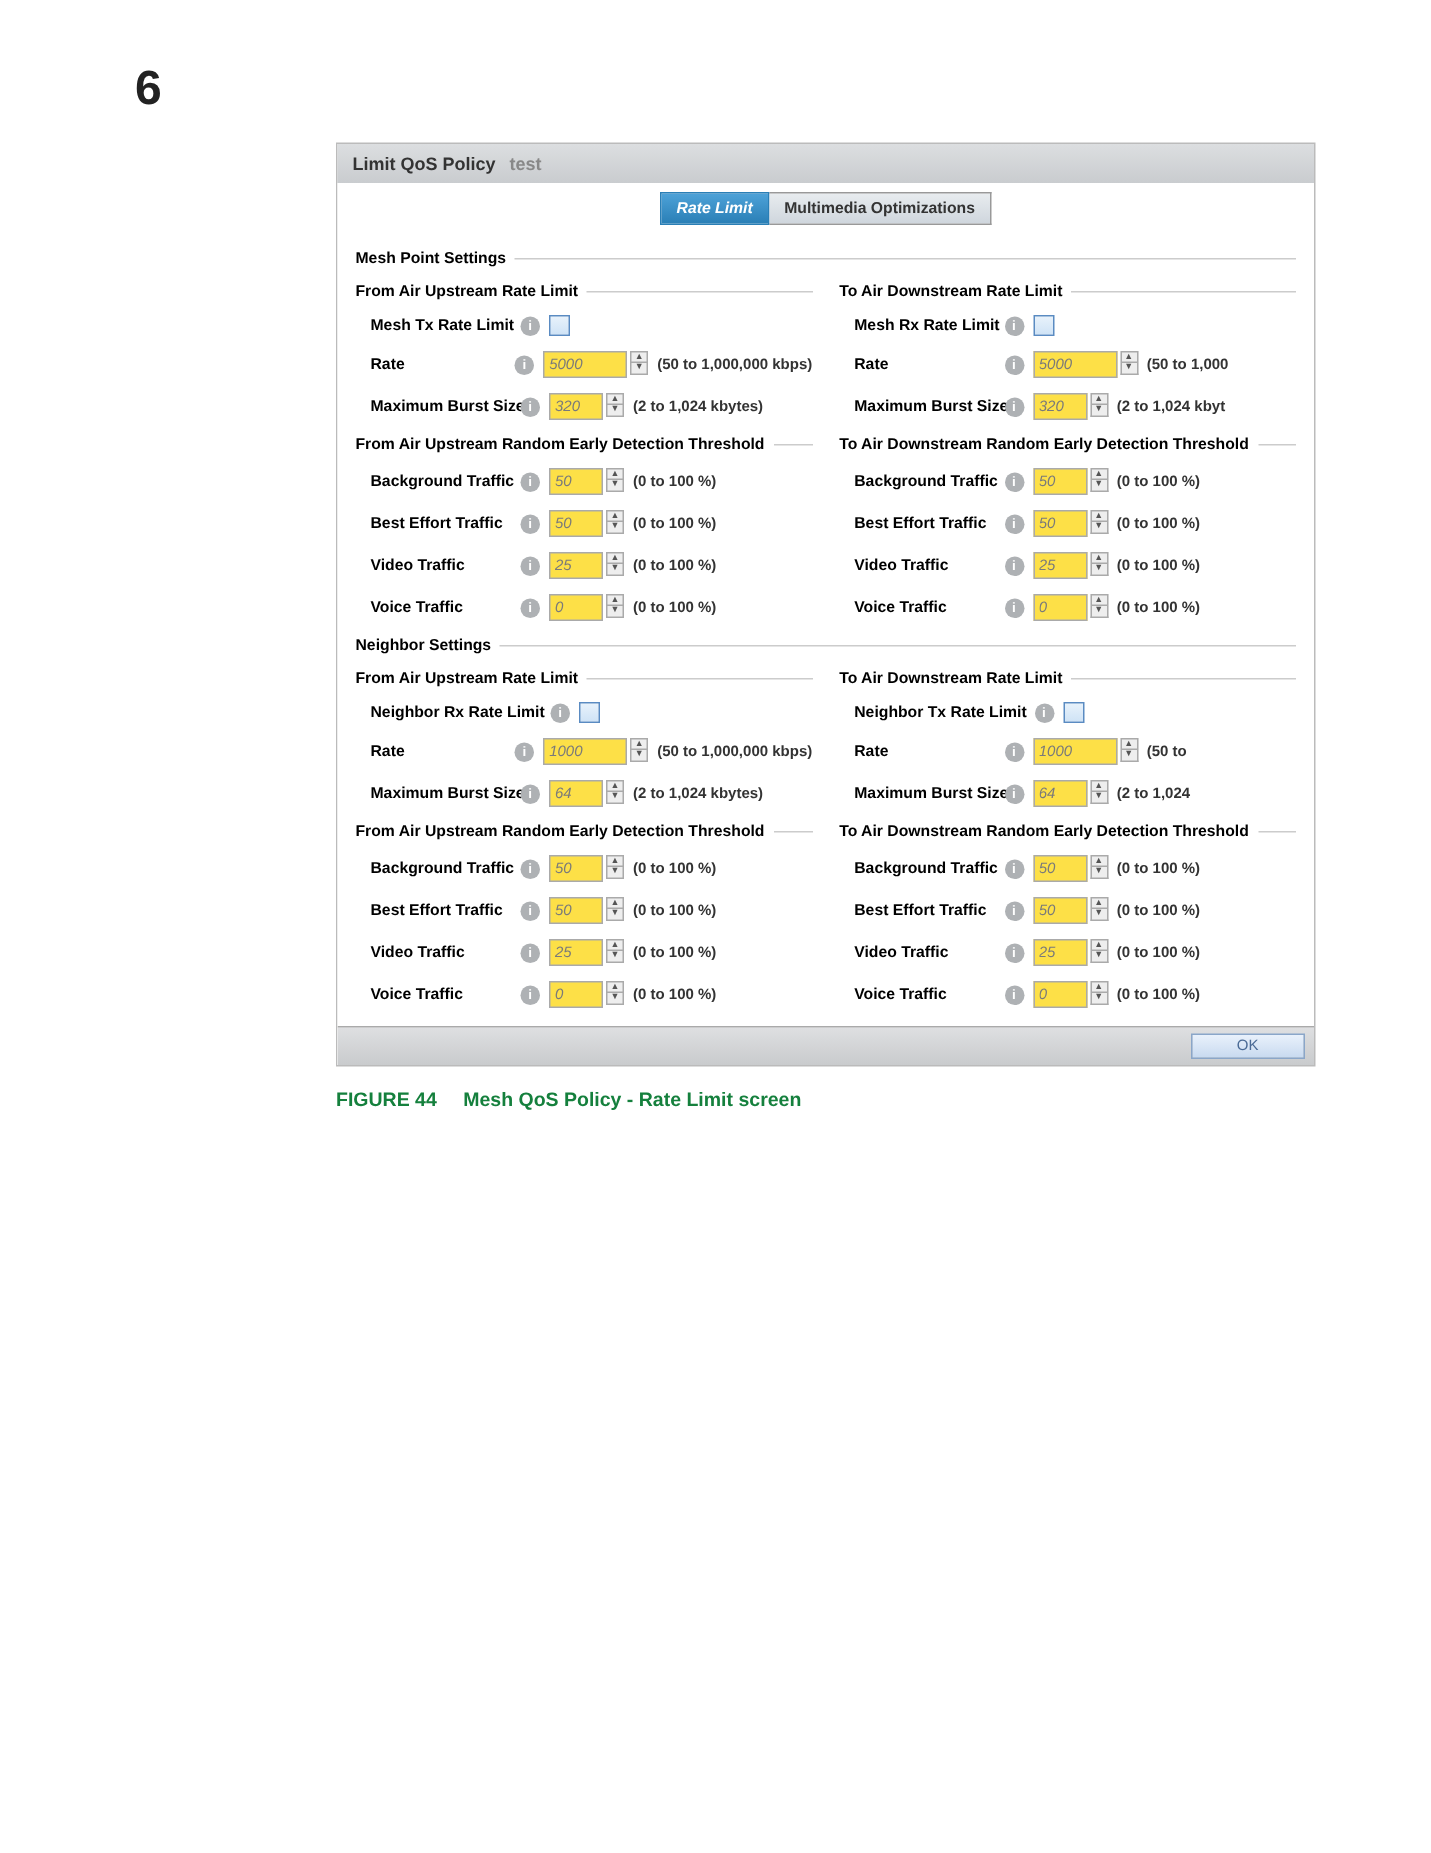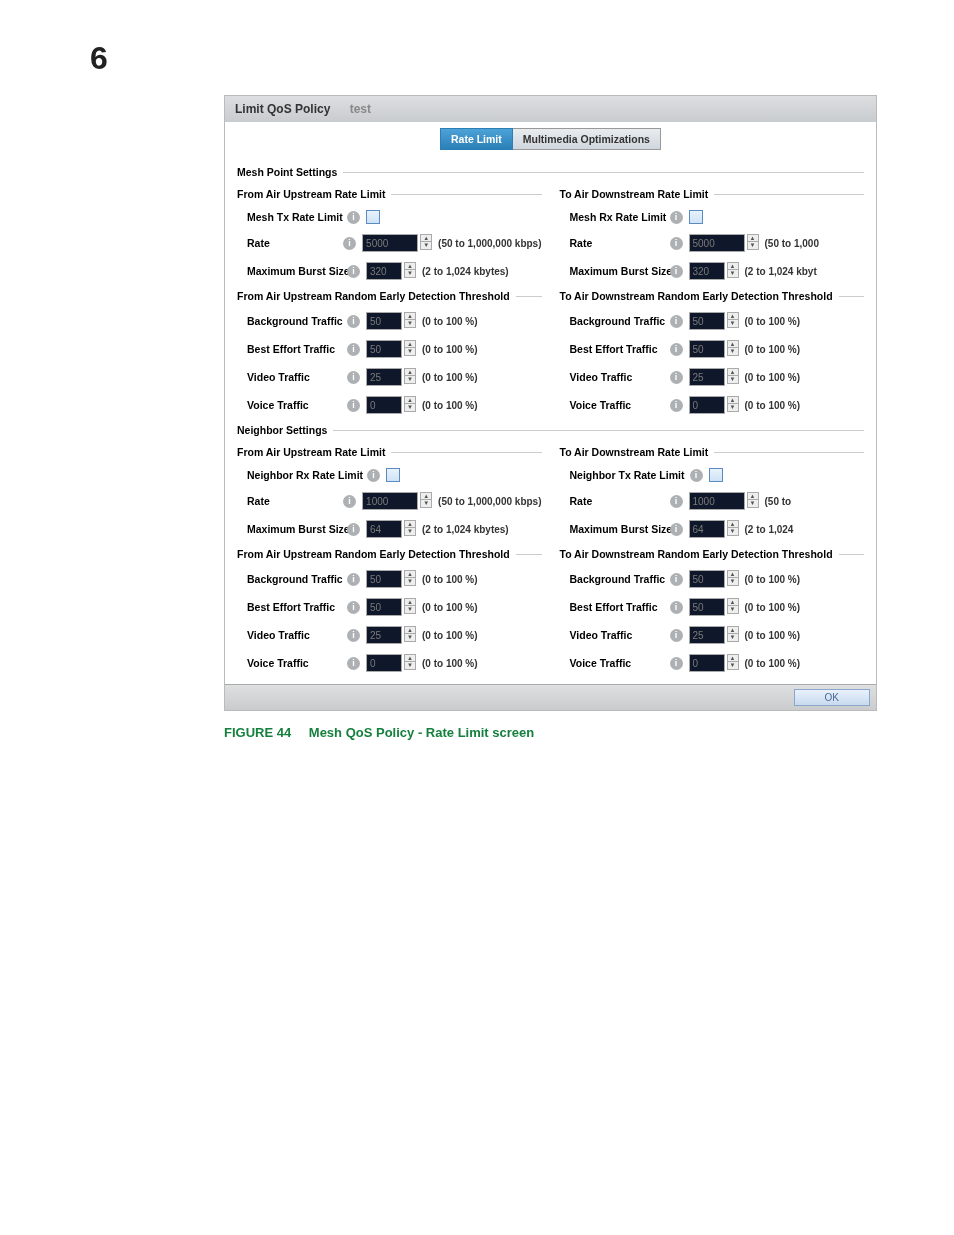--- a/index.html
+++ b/index.html
@@ -23,21 +23,21 @@
     border: 1px solid #bbb;
   }
   .panel-header {
     background: #d2d4d6;
     background: linear-gradient(#dcdee0,#c9cccf);
     padding: 6px 10px;
     font-size: 12px;
     font-weight: bold;
     color: #333;
   }
-  .panel-header .sub { color:#888; font-weight:bold; margin-left:16px;}
+  .panel-header .sub { color:#888; font-weight:bold; margin-left:6px;}
   .panel-body {
     background: #fff;
     padding: 0;
     font-size: 10.5px;
     color: #000;
     overflow: hidden;
   }
   .tabs {
     display: flex;
     justify-content: center;
@@ -49,20 +49,21 @@
     font-weight: bold;
     border: 1px solid #999;
     background: linear-gradient(#e8ecef,#cfd6dd);
     color:#333;
     cursor: pointer;
   }
   .tab.active {
     background: linear-gradient(#4da2d8,#2a7fb6);
     color: #fff;
     border-color:#2a7fb6;
+    font-style:italic;
   }
   .tab + .tab { border-left: none; }
   .content { padding: 6px 12px 12px 12px; }
   .group-title {
     font-size: 10.5px;
     font-weight: bold;
     color: #000;
     margin-top: 10px;
     display:flex;
     align-items:center;
@@ -109,24 +110,25 @@
     background:linear-gradient(#e8f2fb,#cfe3f6);
   }
   .spinner {
     display:inline-flex;
     align-items:stretch;
     height:18px;
   }
   .spinner input{
     width:36px;
     border:1px solid #aaa;
-    background:#0f172a;
+    background:#fde047;
     color:#7a7a7a;
     font-size:10px;
     padding:0 3px;
+    font-style:italic;
   }
   .spinner.wide input{ width:56px; }
   .spinner .btns{
     display:flex;
     flex-direction:column;
     margin-left:2px;
   }
   .spinner .btns span{
     width:12px;height:8px;
     border:1px solid #aaa;

